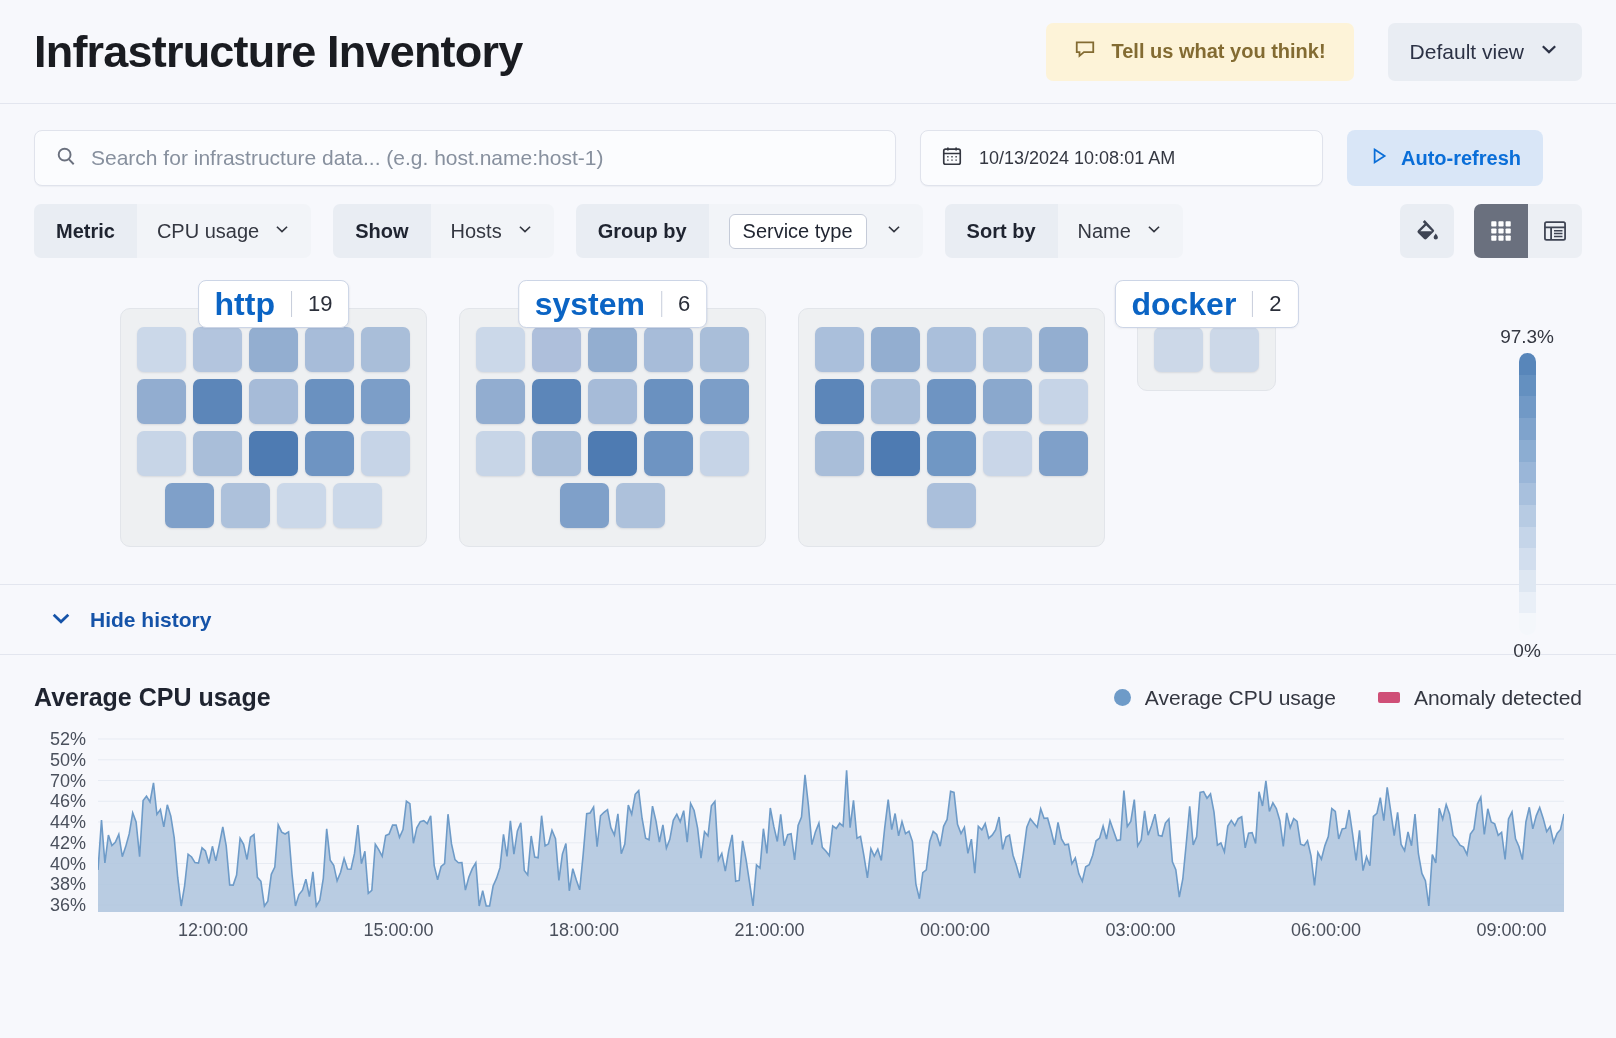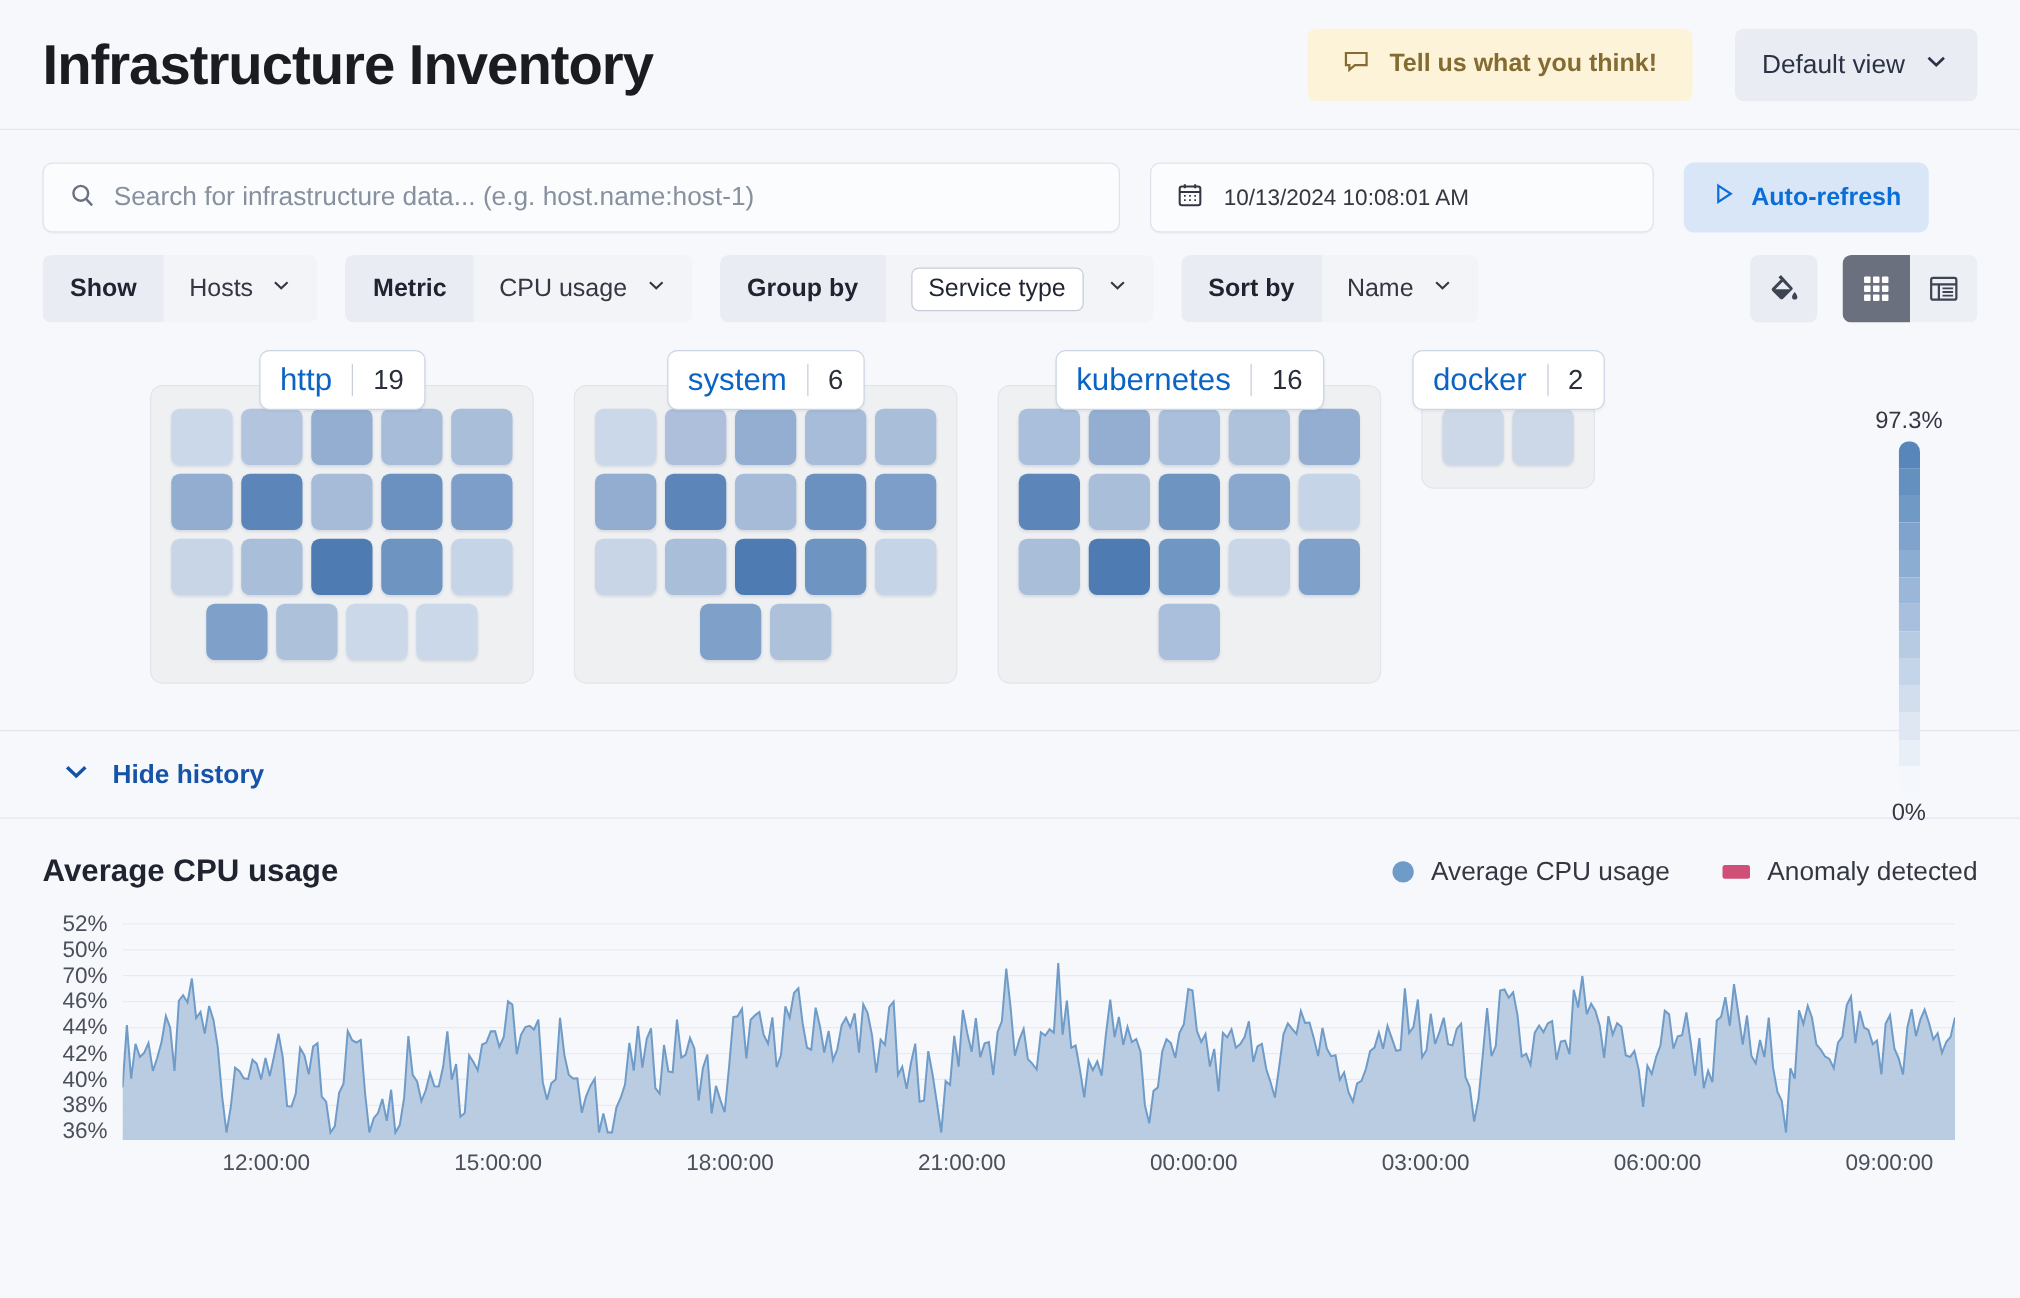--- a/index.html
+++ b/index.html
@@ -109,21 +109,21 @@
   .groups { display: flex; align-items: flex-start; padding-left: 120px; gap: 32px; }
   .group { position: relative; padding-top: 28px; }
   .group-badge {
     position: absolute; top: 0; left: 50%; transform: translateX(-50%);
     background: #fff; border: 1px solid #ccd5e6; border-radius: 8px;
     display: flex; align-items: center; height: 48px; z-index: 3;
     box-shadow: 0 1px 2px rgba(60,70,90,.06);
     white-space: nowrap;
   }
   .group-badge .gname {
-    color: #0b64c4; font-size: 25px; font-weight: 400; padding: 0 16px;
+    color: #0b64c4; font-size: 32px; font-weight: 700; padding: 0 16px;
   }
   .group-badge .gsep { width: 1px; height: 26px; background: #c7cddb; }
   .group-badge .gcount { color: #2b2f3a; font-size: 22px; padding: 0 16px; }
   .group-card {
     background: #eef0f2; border: 1px solid #e2e5ea; border-radius: 10px;
     padding: 18px 16px; min-height: 62px;
   }
   .wrow { display: flex; justify-content: center; gap: 7px; margin-bottom: 7px; }
   .wrow:last-child { margin-bottom: 0; }
   .tile {
@@ -219,34 +219,34 @@
         <svg width="20" height="20" viewBox="0 0 16 16" fill="none" stroke="#0a6ed8" stroke-width="1.4">
           <path d="M4.5 2.8l8 5.2-8 5.2z"></path>
         </svg>
       </span>
       <span>Auto-refresh</span>
     </button>
   </div>
 
   <div class="filter-row">
     <div class="fgroup">
-      <div class="flabel">Show</div>
+      <div class="flabel">Metric</div>
       <div class="fvalue">
-        <span>Hosts</span>
+        <span>CPU usage</span>
         <span>
           <svg width="18" height="18" viewBox="0 0 16 16" fill="none" stroke="#343741" stroke-width="1.5">
               <path d="M3.5 6l4.5 4.3L12.5 6"></path>
             </svg>
         </span>
       </div>
     </div>
     <div class="fgroup">
-      <div class="flabel">Metric</div>
+      <div class="flabel">Show</div>
       <div class="fvalue">
-        <span>CPU usage</span>
+        <span>Hosts</span>
         <span>
           <svg width="18" height="18" viewBox="0 0 16 16" fill="none" stroke="#343741" stroke-width="1.5">
               <path d="M3.5 6l4.5 4.3L12.5 6"></path>
             </svg>
         </span>
       </div>
     </div>
     <div class="fgroup">
       <div class="flabel">Group by</div>
       <div class="fvalue boxed">
@@ -369,25 +369,20 @@
             <div class="tile" style="background: rgb(110, 148, 194);"></div>
             <div class="tile" style="background: rgb(198, 212, 231);"></div>
           </div>
           <div class="wrow">
             <div class="tile" style="background: rgb(127, 160, 201);"></div>
             <div class="tile" style="background: rgb(173, 193, 219);"></div>
           </div>
         </div>
       </div>
       <div class="group">
-        <div class="group-badge">
-          <span class="gname">kubernetes</span>
-          <span class="gsep"></span>
-          <span class="gcount">16</span>
-        </div>
         <div class="group-card">
           <div class="wrow">
             <div class="tile" style="background: rgb(170, 191, 219);"></div>
             <div class="tile" style="background: rgb(147, 174, 208);"></div>
             <div class="tile" style="background: rgb(170, 191, 219);"></div>
             <div class="tile" style="background: rgb(174, 194, 220);"></div>
             <div class="tile" style="background: rgb(147, 174, 208);"></div>
           </div>
           <div class="wrow">
             <div class="tile" style="background: rgb(92, 134, 185);"></div>

